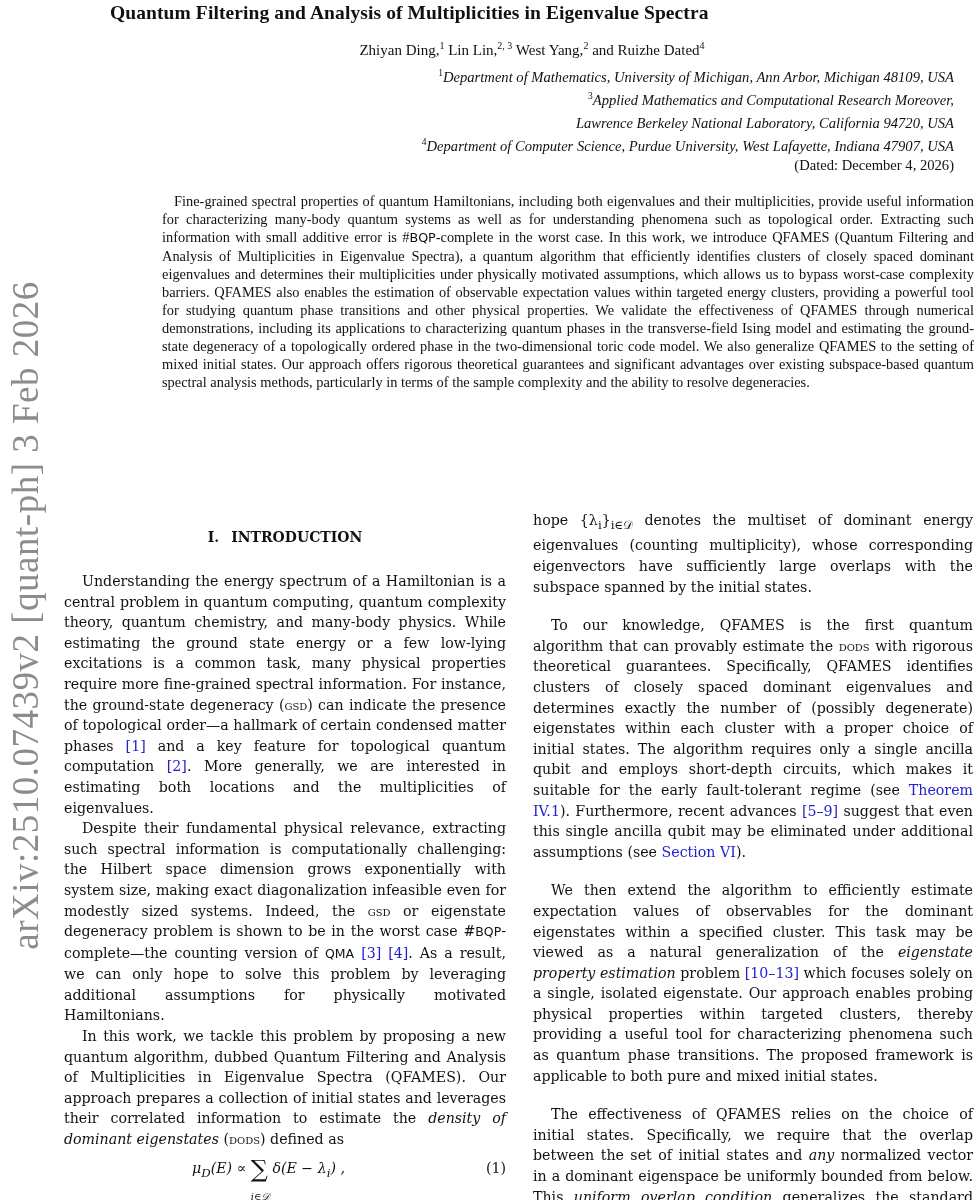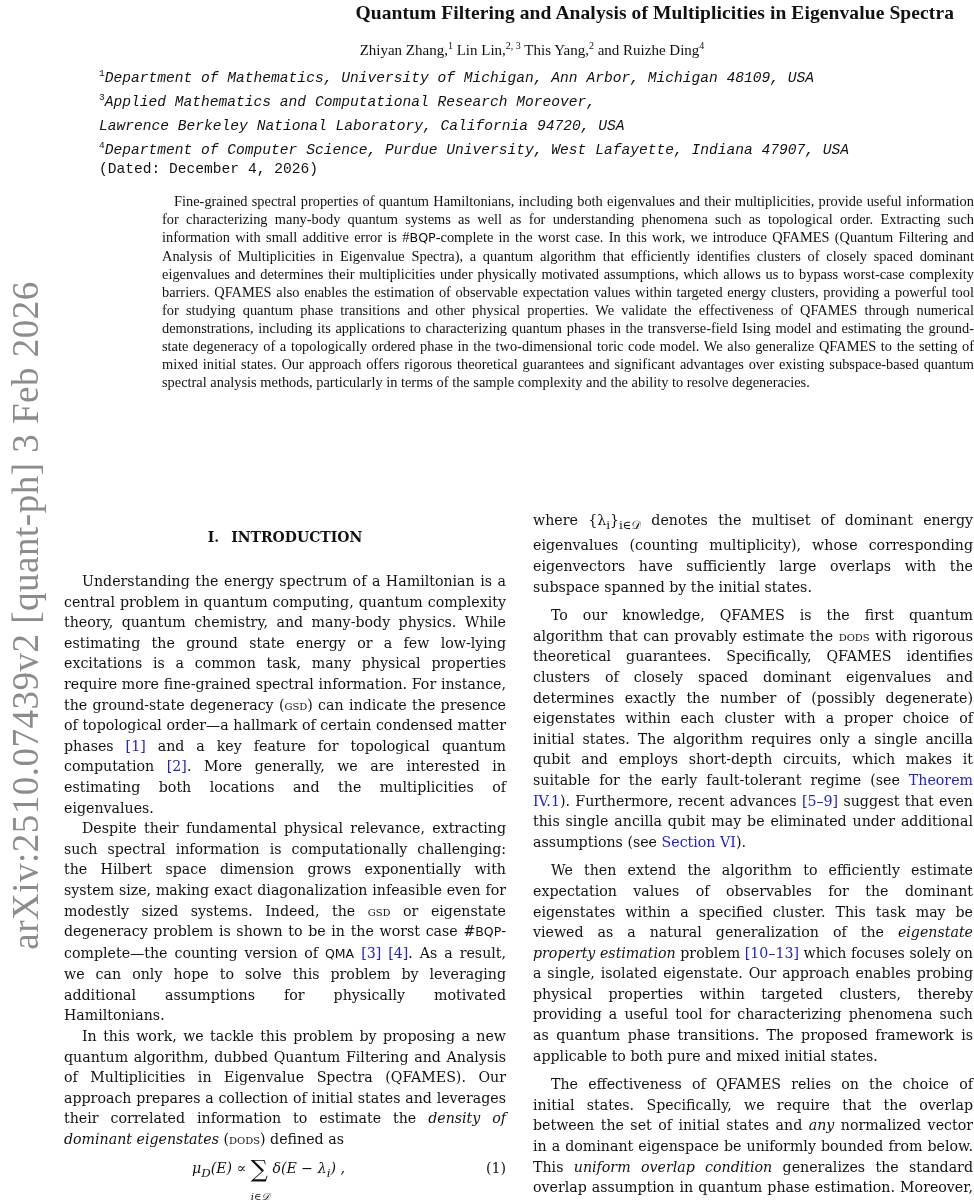--- a/index.html
+++ b/index.html
@@ -32,43 +32,43 @@
       font-family: "Liberation Serif", serif;
       font-size: 37px;
       color: #8c8c8c;
       letter-spacing: 0.5px;
     }
     .title {
       position: absolute;
       left: 110px;
       right: 20px;
       top: 2px;
-      text-align: right;
+      text-align: left;
       font-family: "Liberation Serif", serif;
       font-weight: bold;
       font-size: 19.5px;
       letter-spacing: 0.1px;
     }
     .authors {
       position: absolute;
       left: 110px;
       right: 20px;
       top: 40px;
       text-align: center;
       font-family: "Liberation Serif", serif;
       font-size: 15px;
     }
     .authors sup { font-size: 10px; }
     .affils {
       position: absolute;
       left: 99px;
       right: 20px;
       top: 64px;
-      text-align: left;
-      font-family: Liberation Mono, monospace;
+      text-align: right;
+      font-family: Liberation Serif, serif;
       font-style: italic;
       font-size: 14.6px;
       line-height: 19.2px;
     }
     .affils sup { font-size: 9.5px; font-style: normal; }
     .dated {
       font-style: normal;
     }
     .abstract {
       position: absolute;
@@ -103,21 +103,21 @@
       font-size: 14px;
       margin: 0 0 24px 0;
       height: 20px;
     }
     .section-heading .num { margin-right: 12px; }
     .para {
       margin: 0;
       text-indent: 18px;
     }
     .para.noindent { text-indent: 0; }
-    .para.gap { margin-top: 8px; }
+    .para.gap { margin-top: 18px; }
     .cite { color: #2222cc; }
     .sc { font-variant: small-caps; }
     .equation {
       position: relative;
       height: 46px;
       margin-top: 6px;
       font-style: italic;
       text-decoration: underline;
     }
     .equation .eq-body {
@@ -152,24 +152,24 @@
 </head>
 <body>
 
 <div class="side-stamp">
   <span>arXiv:2510.07439v2  [quant-ph]  3 Feb 2026</span>
 </div>
 
 <h1 class="title" style="margin:0;">Quantum Filtering and Analysis of Multiplicities in Eigenvalue Spectra</h1>
 
 <div class="authors">
-  <span><span>Zhiyan Zhang,</span><sup>1</sup></span>
+  <span><span>Zhiyan Ding,</span><sup>1</sup></span>
   <span><span>Lin Lin,</span><sup>2, 3</sup></span>
-  <span><span>This Yang,</span><sup>2</sup></span>
-  <span><span>and Ruizhe Ding</span><sup>4</sup></span>
+  <span><span>West Yang,</span><sup>2</sup></span>
+  <span><span>and Ruizhe Dated</span><sup>4</sup></span>
 </div>
 
 <div class="affils">
   <div><sup>1</sup><span>Department of Mathematics, University of Michigan, Ann Arbor, Michigan 48109, USA</span></div>
   <div><sup>3</sup><span>Applied Mathematics and Computational Research Moreover,</span></div>
   <div><sup></sup><span>Lawrence Berkeley National Laboratory, California 94720, USA</span></div>
   <div><sup>4</sup><span>Department of Computer Science, Purdue University, West Lafayette, Indiana 47907, USA</span></div>
   <div class="dated">(Dated: December 4, 2026)</div>
 </div>
 
@@ -186,20 +186,20 @@
 
   <p class="para"><span>In this work, we tackle this problem by proposing a new quantum algorithm, dubbed Quantum Filtering and Analysis of Multiplicities in Eigenvalue Spectra (QFAMES). Our approach prepares a collection of initial states and leverages their correlated information to estimate the </span><em>density of dominant eigenstates</em><span> (</span><span class="sc">dods</span><span>) defined as</span></p>
 
   <div class="equation">
     <span class="eq-body"><span>μ</span><sub>D</sub><span>(E) ∝ </span><span class="sum"><span>∑</span><span class="sum-sub">i∈𝒟</span></span><span> δ(E − λ</span><sub>i</sub><span>) ,</span></span>
     <span class="eq-num">(1)</span>
   </div>
 </div>
 
 <div class="column col-right">
-  <p class="para noindent"><span>where {λ</span><sub>i</sub><span>}</span><sub>i∈𝒟</sub><span> denotes the multiset of dominant energy eigenvalues (counting multiplicity), whose corresponding eigenvectors have sufficiently large overlaps with the subspace spanned by the initial states.</span></p>
+  <p class="para noindent"><span>hope {λ</span><sub>i</sub><span>}</span><sub>i∈𝒟</sub><span> denotes the multiset of dominant energy eigenvalues (counting multiplicity), whose corresponding eigenvectors have sufficiently large overlaps with the subspace spanned by the initial states.</span></p>
 
   <p class="para gap"><span>To our knowledge, QFAMES is the first quantum algorithm that can provably estimate the </span><span class="sc">dods</span><span> with rigorous theoretical guarantees. Specifically, QFAMES identifies clusters of closely spaced dominant eigenvalues and determines exactly the number of (possibly degenerate) eigenstates within each cluster with a proper choice of initial states. The algorithm requires only a single ancilla qubit and employs short-depth circuits, which makes it suitable for the early fault-tolerant regime (see </span><a class="cite">Theorem IV.1</a><span>). Furthermore, recent advances </span><a class="cite">[5–9]</a><span> suggest that even this single ancilla qubit may be eliminated under additional assumptions (see </span><a class="cite">Section VI</a><span>).</span></p>
 
   <p class="para gap"><span>We then extend the algorithm to efficiently estimate expectation values of observables for the dominant eigenstates within a specified cluster. This task may be viewed as a natural generalization of the </span><em>eigenstate property estimation</em><span> problem </span><a class="cite">[10–13]</a><span> which focuses solely on a single, isolated eigenstate. Our approach enables probing physical properties within targeted clusters, thereby providing a useful tool for characterizing phenomena such as quantum phase transitions. The proposed framework is applicable to both pure and mixed initial states.</span></p>
 
   <p class="para gap"><span>The effectiveness of QFAMES relies on the choice of initial states. Specifically, we require that the overlap between the set of initial states and </span><em>any</em><span> normalized vector in a dominant eigenspace be uniformly bounded from below. This </span><em>uniform overlap condition</em><span> generalizes the standard overlap assumption in quantum phase estimation. Moreover, we show that an information-theoretic</span></p>
 </div>
 
 </body></html>

